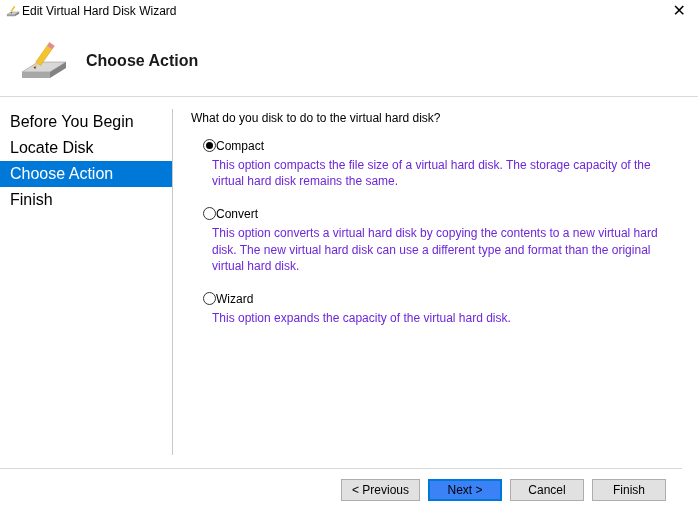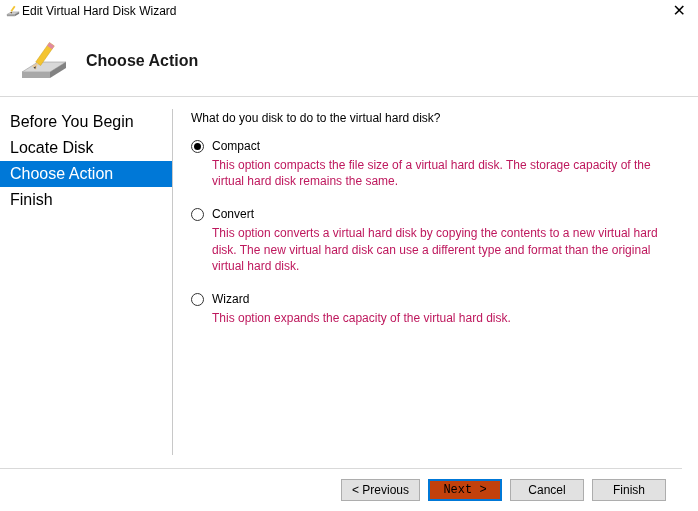--- a/index.html
+++ b/index.html
@@ -92,22 +92,23 @@
     }
     .prompt {
       font-size: 12px;
       margin-bottom: 14px;
     }
     .option {
       margin-bottom: 18px;
     }
     .option-row {
       display: flex;
-      align-items: flex-end;
-      gap: 8px;
+      align-items: flex-start;
+      gap: 0;
+      margin-left: 12px;
     }
     .radio {
       width: 13px;
       height: 13px;
       border: 1px solid #333;
       border-radius: 50%;
       display: inline-flex;
       align-items: center;
       justify-content: center;
       flex-shrink: 0;
@@ -117,21 +118,21 @@
       width: 7px;
       height: 7px;
       background: #000;
       border-radius: 50%;
     }
     .option-label {
       font-size: 12px;
     }
     .option-desc {
       font-size: 12px;
-      color: #be185d;
+      color: #6d28d9;
       margin-left: 21px;
       margin-top: 4px;
       line-height: 1.35;
     }
     .footer {
       position: absolute;
       bottom: 0;
       left: 0;
       right: 16px;
       border-top: 1px solid #d9d9d9;
@@ -146,22 +147,21 @@
       height: 22px;
       font-size: 12px;
       font-family: inherit;
       border: 1px solid #adadad;
       background: #e1e1e1;
       cursor: pointer;
       padding: 0 10px;
     }
     .btn.default {
       border: 2px solid #0078d7;
-      background: #c2410c;
-      font-family: Liberation Mono, monospace;
+      background: #3b82f6;
     }
   </style>
 </head>
 <body>
 
 <div class="titlebar">
   <div class="titlebar-left">
     <span class="titlebar-icon">
       <svg viewBox="0 0 16 16">
         <polygon points="1,12 10,12 15,9 6,9" fill="#cfcfcf" stroke="#888" stroke-width="0.5"></polygon>

